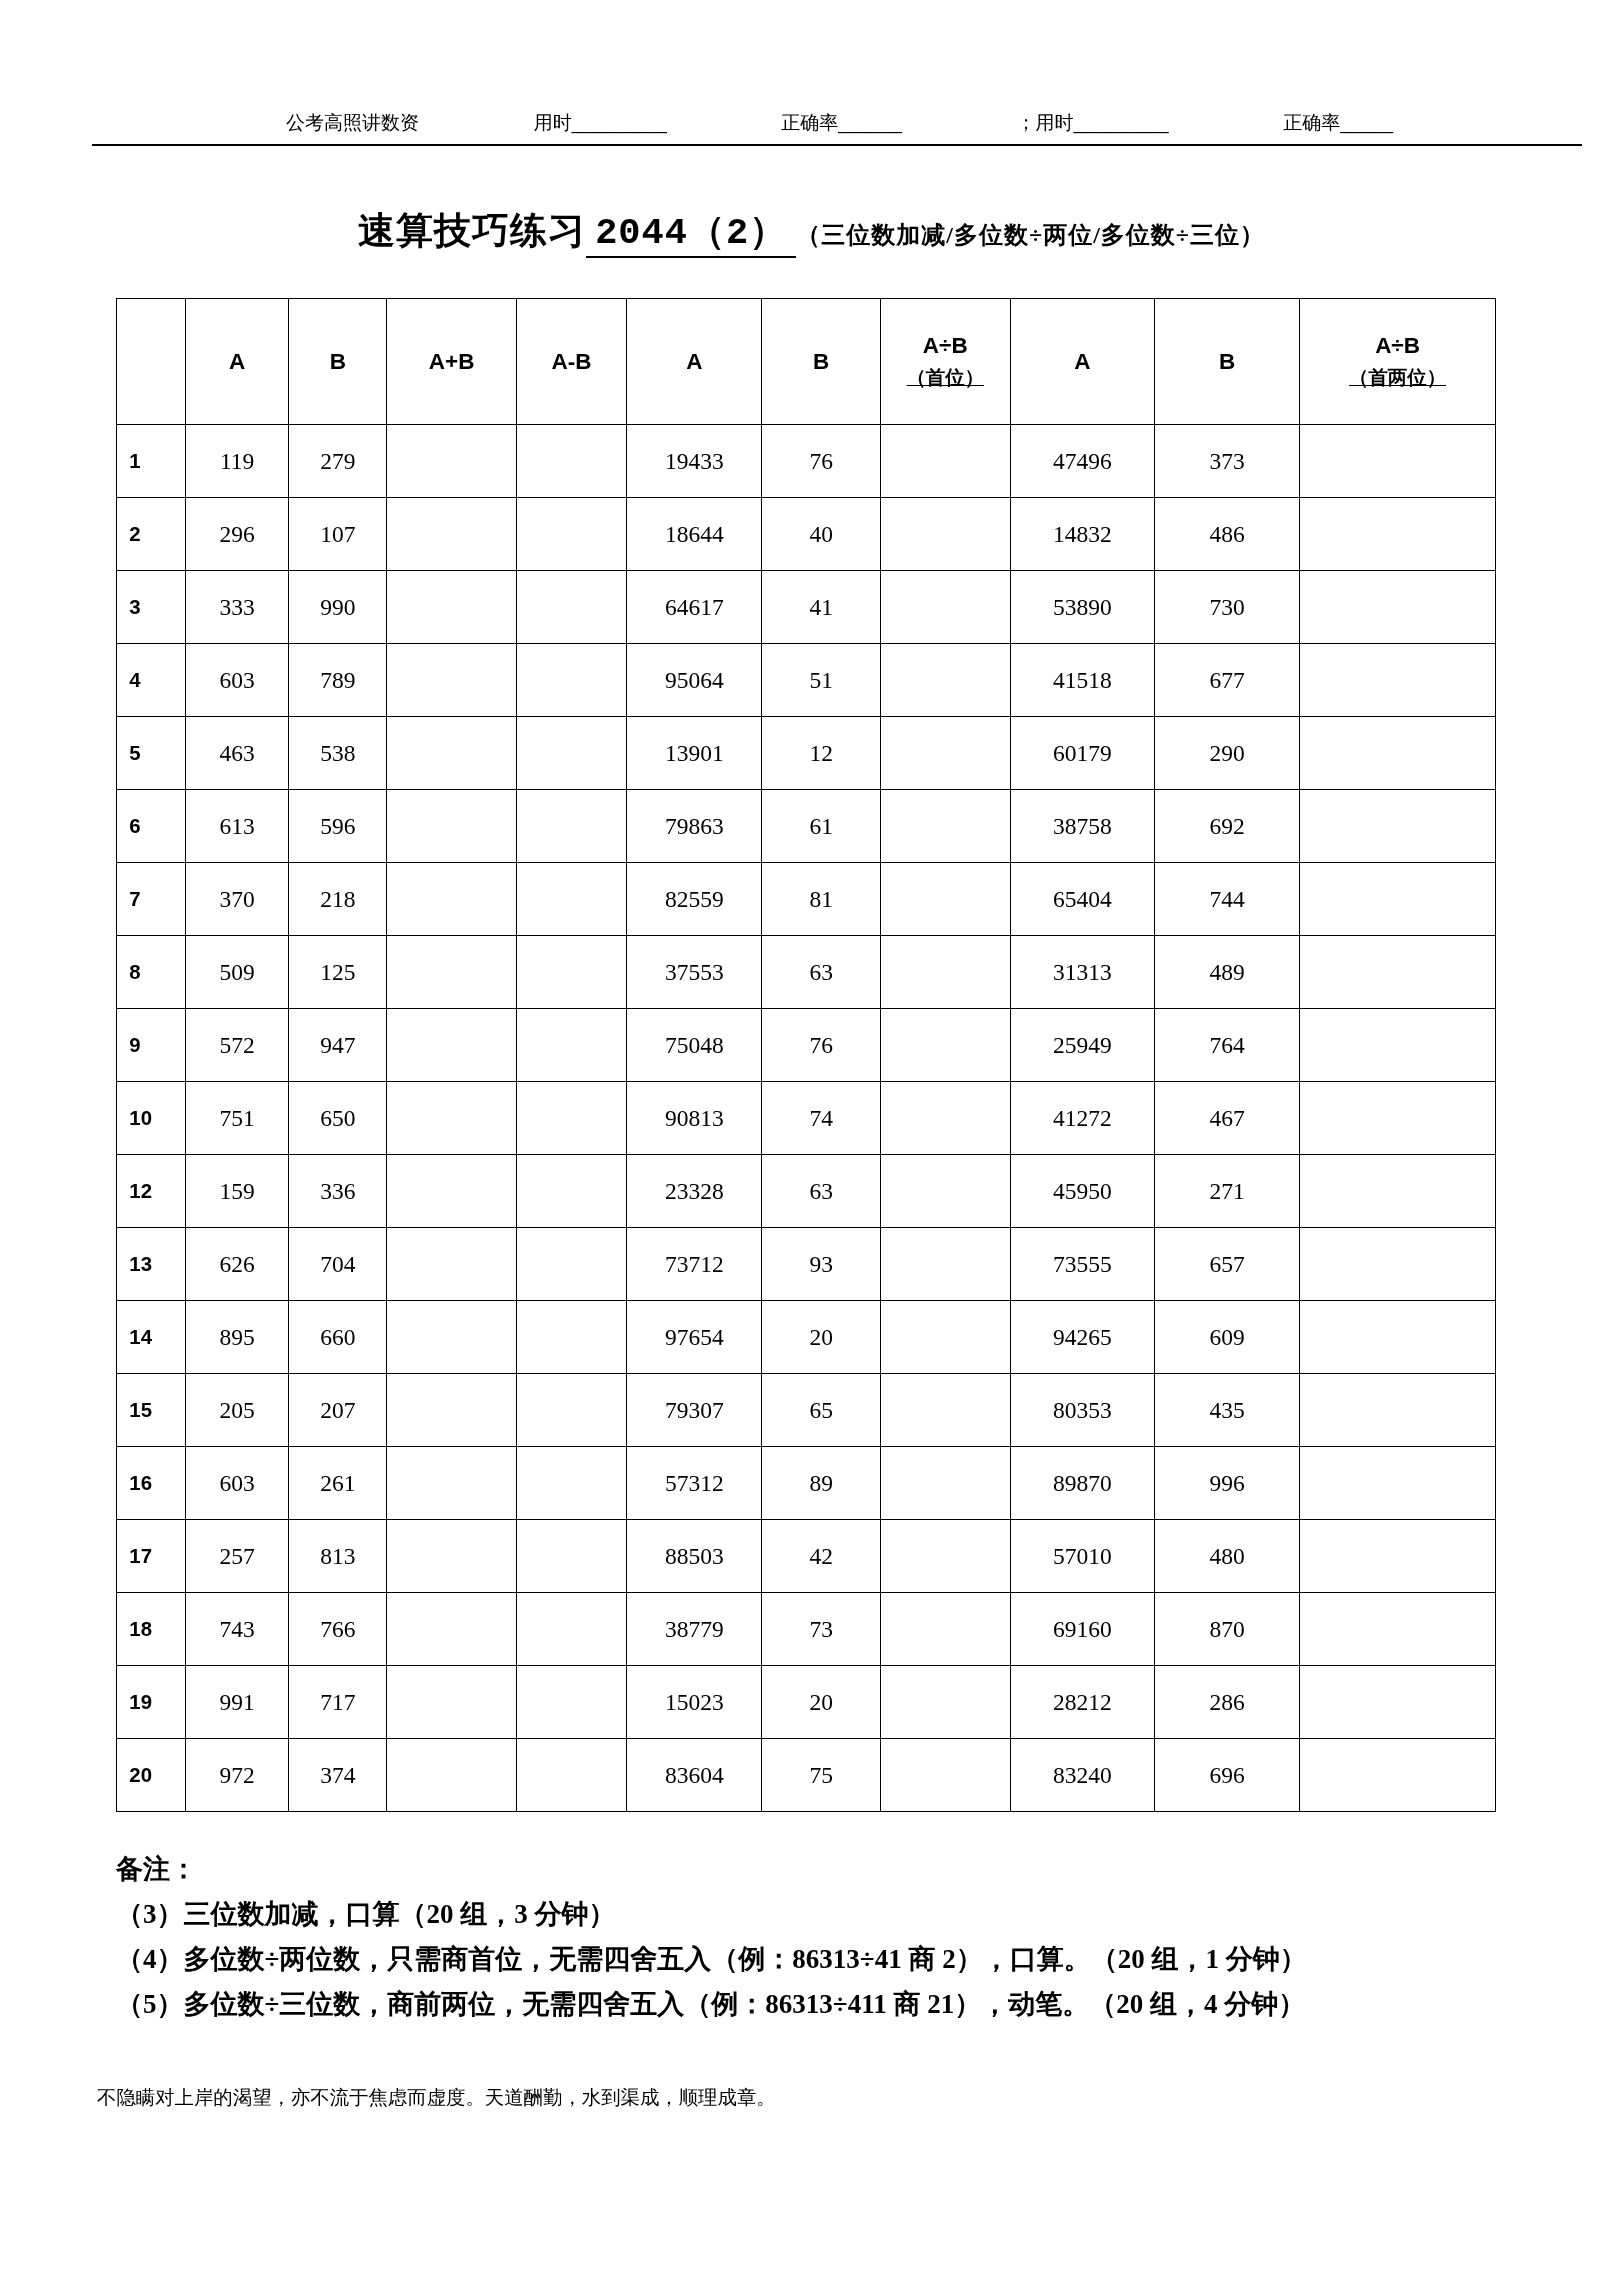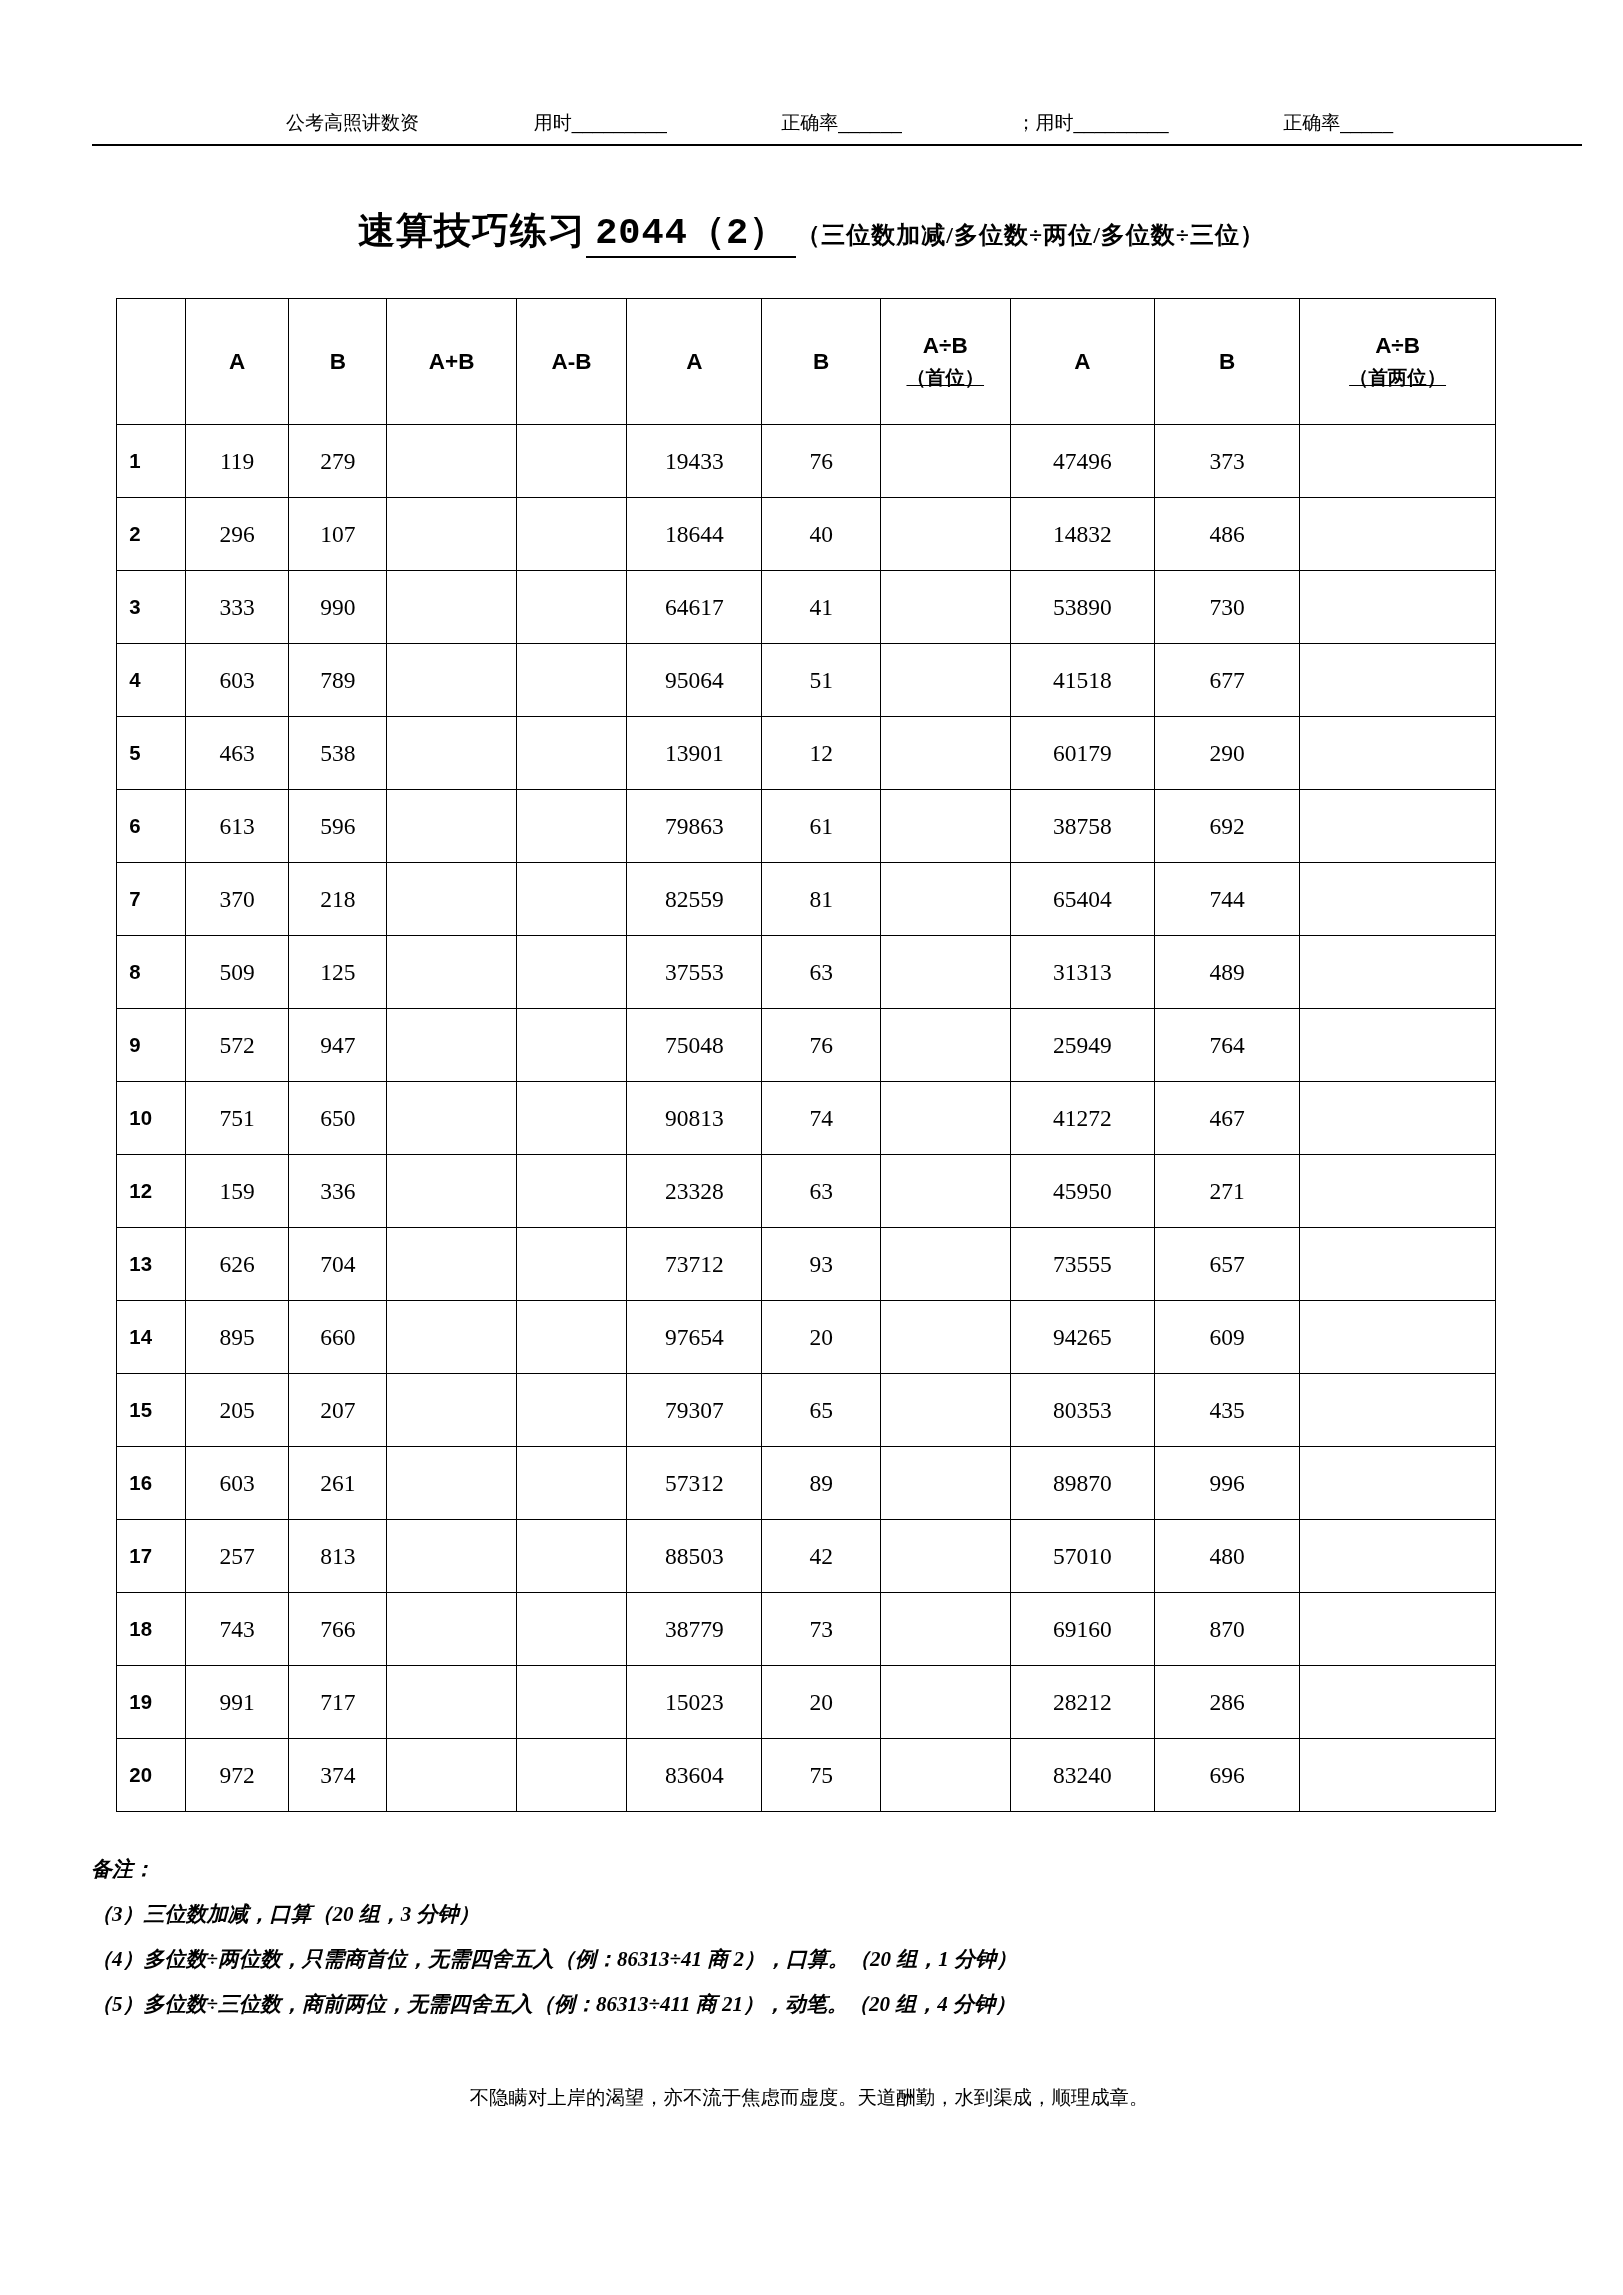--- a/index.html
+++ b/index.html
@@ -67,31 +67,29 @@
     font-family: "Liberation Serif", serif;
   }
   table.worksheet tbody td.row-num {
     font-family: "Liberation Sans", sans-serif;
     font-weight: bold;
     font-size: 20.4px;
     text-align: left;
     padding-left: 12.3px;
   }
   .notes {
-    margin: 35px 102px 0 91px;
-    font-size: 21px;
+    margin: 35px 102px 0 116px;
+    font-size: 27px;
     line-height: 45px;
-    font-style: italic;
   }
   .notes-title { font-weight: bold; }
   .note-item { font-weight: bold; }
   .footer-line {
     margin: 57px 102px 0 97px;
     font-size: 19.4px;
-    text-align: center;
   }
 </style>
 </head>
 <body>
 
 <div class="page">
 
   <div class="header-row">
     <span>公考高照讲数资</span>
     <span>用时_________</span>

